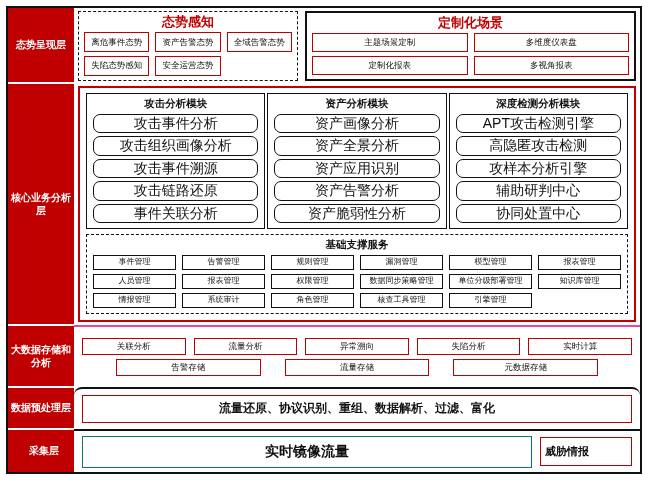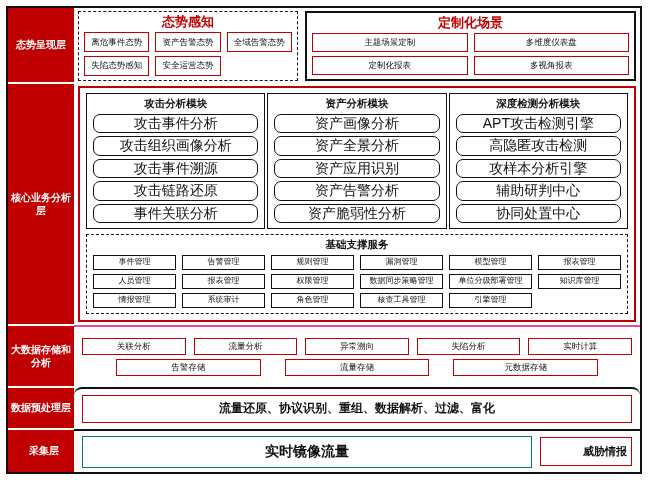--- a/index.html
+++ b/index.html
@@ -254,21 +254,21 @@
     box-sizing: border-box;
     text-align: center;
     font-size: 14px;
     font-weight: bold;
     padding: 6px 4px;
   }
   .collect-side {
     flex: 0 0 92px;
     border: 1px solid #c00000;
     box-sizing: border-box;
-    text-align: right;
+    text-align: left;
     font-size: 11px;
     font-weight: bold;
     padding: 6px 4px;
   }
 </style>
 </head>
 <body>
 
 <div id="root">
   <div class="frame">

